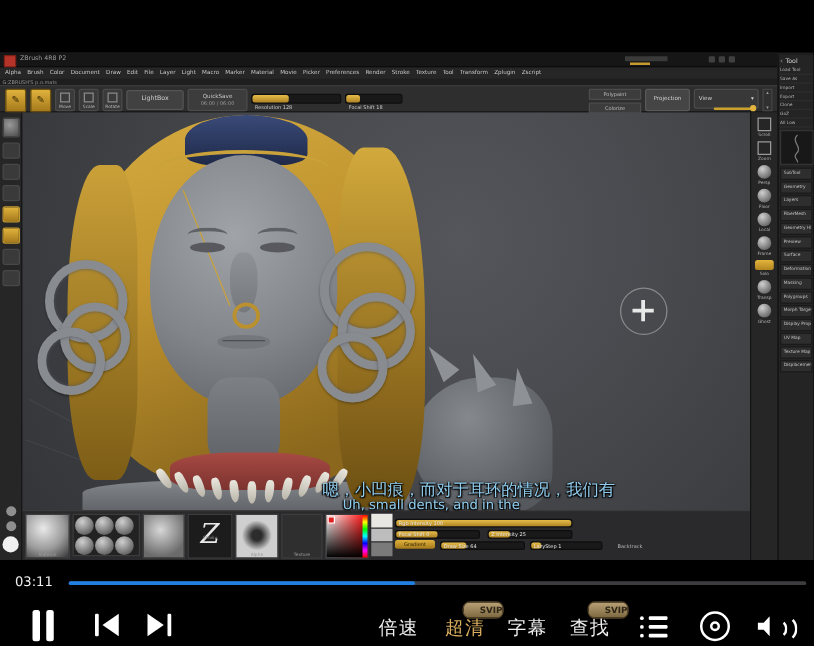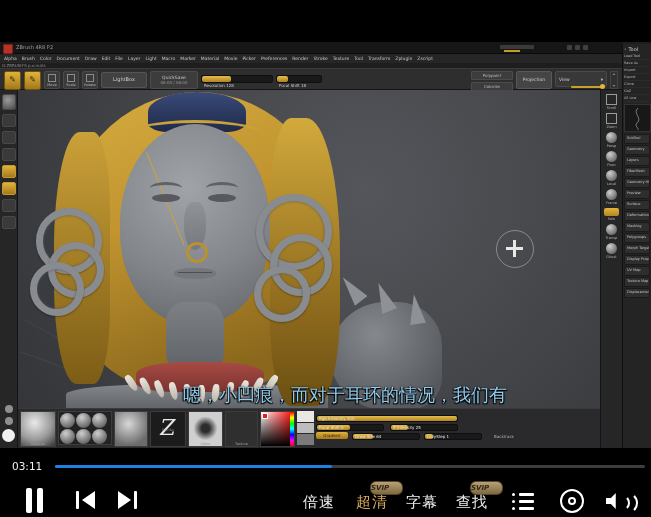--- a/index.html
+++ b/index.html
@@ -151,21 +151,21 @@
   .tray-chevron{color:#9a9a9a;font-size:6px;line-height:6px;}
   .tray-title{font-size:5px;color:#d0d0d0;}
   .tray-row{height:6px;font-size:3.5px;color:#b2b2b2;white-space:nowrap;overflow:hidden;border-bottom:1px solid #2c2c2c;line-height:6px;}
   .tray-preview{width:25px;height:26px;background:#181818;border:1px solid #333;margin:2px 0;}
   .tray-section{height:8px;font-size:3.5px;color:#c0c0c0;background:#2e2e2e;border:1px solid #1a1a1a;
                 border-radius:1px;margin-top:1px;line-height:7px;padding-left:2px;white-space:nowrap;overflow:hidden;}
 
   
   .sub{position:absolute;left:53%;transform:translateX(-50%);white-space:nowrap;z-index:30;
        color:#8fccee;text-shadow:0 0 2px #000,1px 1px 1px #000,-1px 1px 1px #000;}
-  #sub-zh{top:383px;font-size:18px;}
+  #sub-zh{top:383px;font-size:13px;margin-left:30px;}
   #sub-en1{top:398px;font-size:10.5px;}
   #sub-en2{top:409px;font-size:10.5px;}
 
   
   #player{position:absolute;left:0;top:448px;width:651px;height:69px;background:#000;}
   #time{position:absolute;left:12px;top:12px;font-size:10.5px;color:#f0f0f0;}
   #track{position:absolute;left:55px;top:17px;width:590px;height:3px;background:#3d3d3f;border-radius:2px;}
   #track-fill{width:47%;height:100%;background:#1f80e0;border-radius:2px;}
   .ctl{position:absolute;top:40px;}
   #btn-pause{left:24px;width:22px;height:25px;}
@@ -176,21 +176,21 @@
   #btn-prev .tri{position:absolute;left:6px;top:0;width:0;height:0;border-top:9px solid transparent;
                  border-bottom:9px solid transparent;border-right:13px solid #fff;}
   #btn-next{left:118px;width:22px;height:20px;top:43px;}
   #btn-next .tri{position:absolute;left:0;top:0;width:0;height:0;border-top:9px solid transparent;
                  border-bottom:9px solid transparent;border-left:13px solid #fff;}
   #btn-next .bar{position:absolute;left:16px;top:0;width:3px;height:18px;background:#fff;border-radius:1px;}
   .txt-btn{position:absolute;top:45px;font-size:15px;color:#f0f0f0;letter-spacing:1px;}
   #btn-speed{left:303px;} #btn-quality{left:356px;color:#d9ad5e;} #btn-subtitle{left:406px;} #btn-find{left:456px;}
   .svip{position:absolute;top:33px;width:31px;height:12px;border-radius:6px;
         background:linear-gradient(#b9a176,#7d6840);border:1px solid #55452a;
-        color:#2e2617;font-size:7px;font-weight:bold;font-style:italic;text-align:left;line-height:12px;}
+        color:#2e2617;font-size:7px;font-weight:bold;text-align:right;line-height:12px;}
   #svip-1{left:370px;} #svip-2{left:470px;}
   #btn-list{left:512px;top:44px;width:22px;height:19px;}
   #btn-list .row{position:absolute;left:0;width:22px;height:3px;}
   #btn-list .row i{position:absolute;left:0;top:0;width:3px;height:3px;background:#fff;border-radius:50%;}
   #btn-list .row b{position:absolute;left:7px;top:0;width:15px;height:3px;background:#fff;border-radius:1px;}
   #btn-record{left:560px;top:41px;width:24px;height:24px;border:2px solid #fff;border-radius:50%;box-sizing:border-box;}
   #btn-record i{position:absolute;left:6px;top:6px;width:8px;height:8px;border:2px solid #fff;border-radius:50%;box-sizing:border-box;}
   #btn-vol{left:606px;top:42px;width:26px;height:22px;}
   #btn-vol .spk{position:absolute;left:0;top:3px;width:13px;height:16px;background:#fff;
                 clip-path:polygon(0 32%,38% 32%,75% 0,75% 100%,38% 68%,0 68%);}
@@ -510,20 +510,21 @@
           <div class="tray-section">Morph Target</div>
           <div class="tray-section">Display Prop</div>
           <div class="tray-section">UV Map</div>
           <div class="tray-section">Texture Map</div>
           <div class="tray-section">Displacement</div>
         </div>
     </div>
   </div>
 
   <div id="sub-zh" class="sub">嗯，小凹痕，而对于耳环的情况，我们有</div>
+  <div id="sub-en1" class="sub">Uh, small dents, and in the</div>
 
   <div id="player">
     <span id="time">03:11</span>
     <div id="track">
         <div id="track-fill"></div>
       </div>
 
     <div id="btn-pause" class="ctl">
         <i></i>
         <i></i>

